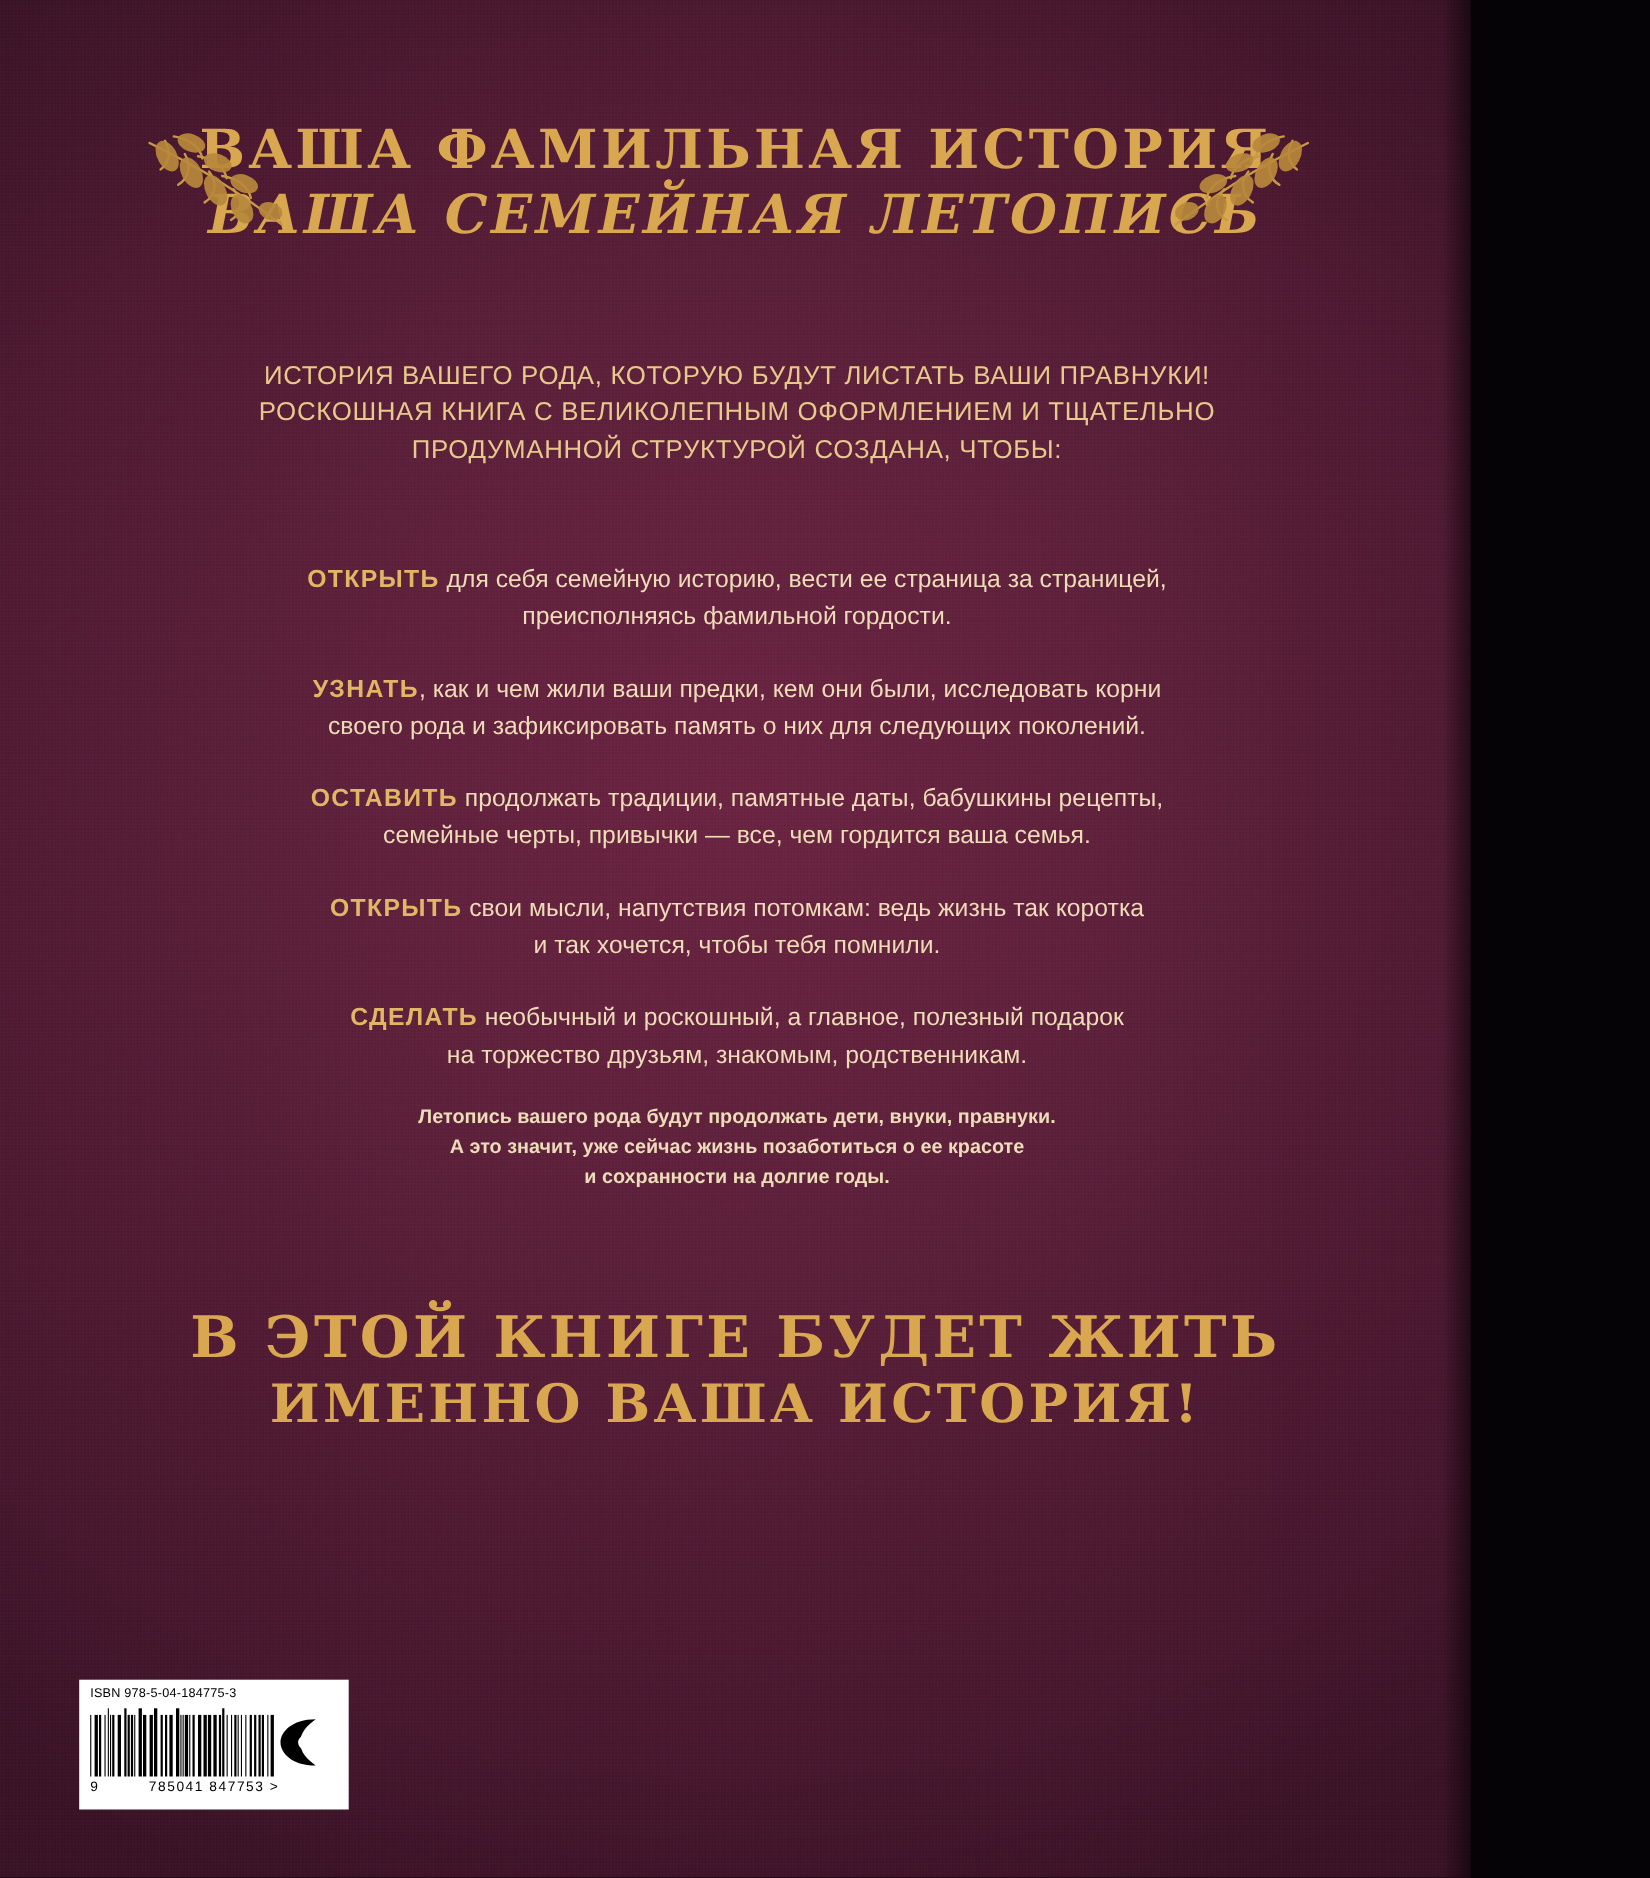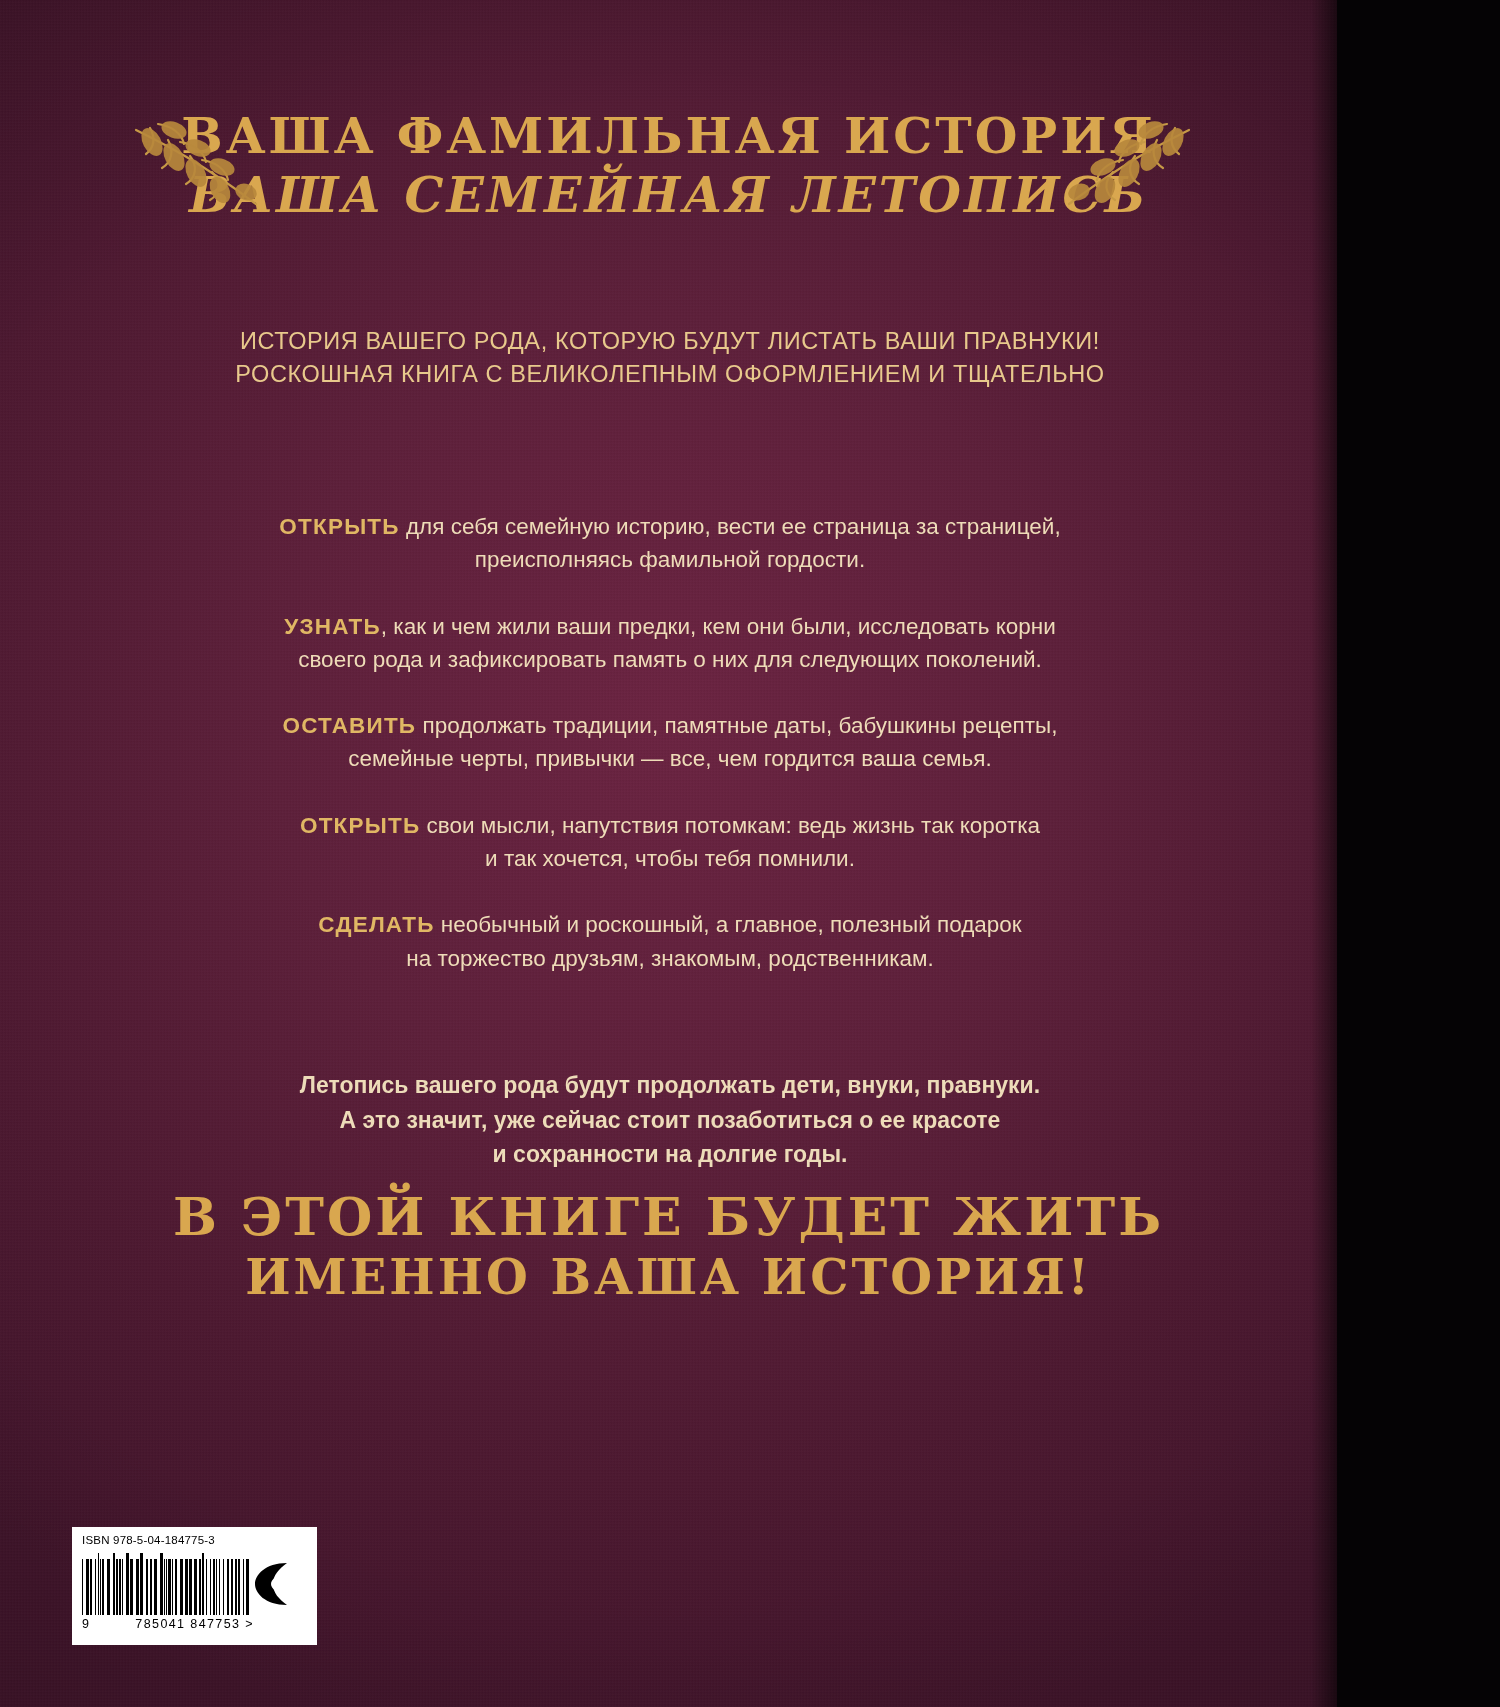--- a/index.html
+++ b/index.html
@@ -128,26 +128,26 @@
   }
   .block .lead {
     color: #e0b764;
     font-weight: 700;
     letter-spacing: 1.2px;
   }
   .block .ln { display: block; }
 
   .closing {
     position: absolute;
-    top: 1068px;
+    top: 1002px;
     left: 190px;
     width: 960px;
     text-align: center;
     color: #eddcb9;
-    font-size: 23px;
+    font-size: 18px;
     line-height: 1.5;
     font-weight: 700;
     z-index: 5;
   }
   .closing .ln { display: block; }
 
   
   .slogan {
     position: absolute;
     top: 1185px;
@@ -279,20 +279,21 @@
   </div>
 
   <div class="header">
     <div class="title-line title-1">Ваша фамильная история</div>
     <div class="title-line title-2">Ваша семейная летопись</div>
   </div>
 
   <div class="intro">
     <div>История вашего рода, которую будут листать ваши правнуки!</div>
     <div>Роскошная книга с великолепным оформлением и тщательно</div>
+    <div>продуманной структурой создана, чтобы:</div>
   </div>
 
   <div class="blocks">
 
     <div class="block">
       <span class="ln"><span class="lead">ОТКРЫТЬ</span><span> для себя семейную историю, вести ее страница за страницей,</span></span>
       <span class="ln">преисполняясь фамильной гордости.</span>
     </div>
 
     <div class="block">
@@ -312,21 +313,21 @@
 
     <div class="block">
       <span class="ln"><span class="lead">СДЕЛАТЬ</span><span> необычный и роскошный, а главное, полезный подарок</span></span>
       <span class="ln">на торжество друзьям, знакомым, родственникам.</span>
     </div>
 
   </div>
 
   <div class="closing">
     <span class="ln">Летопись вашего рода будут продолжать дети, внуки, правнуки.</span>
-    <span class="ln">А это значит, уже сейчас стоит позаботиться о ее красоте</span>
+    <span class="ln">А это значит, уже сейчас жизнь позаботиться о ее красоте</span>
     <span class="ln">и сохранности на долгие годы.</span>
   </div>
 
   <div class="slogan">
     <span class="ln">В этой книге будет жить</span>
     <span class="ln second">именно ваша история!</span>
   </div>
 
   <div class="barcode-box">
     <div class="isbn-text">ISBN 978-5-04-184775-3</div>

